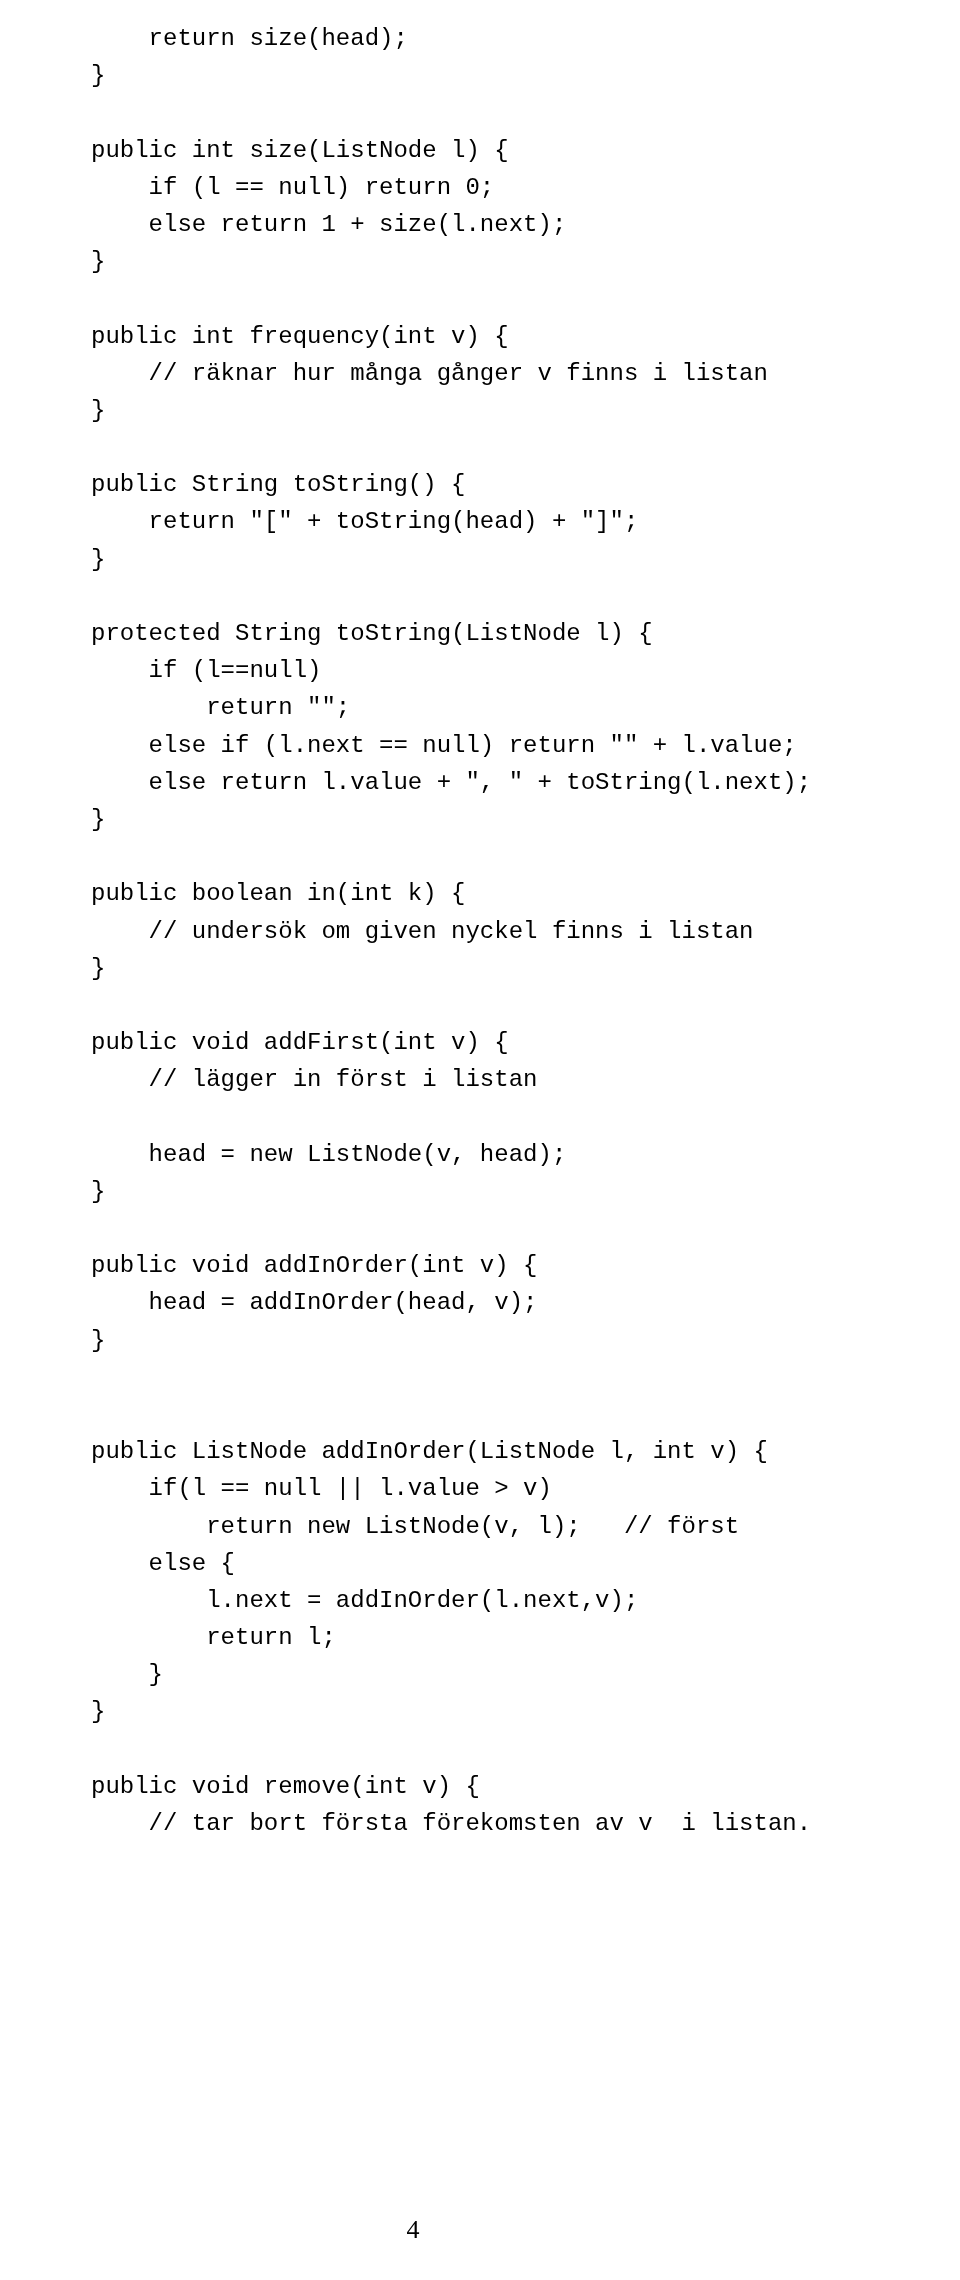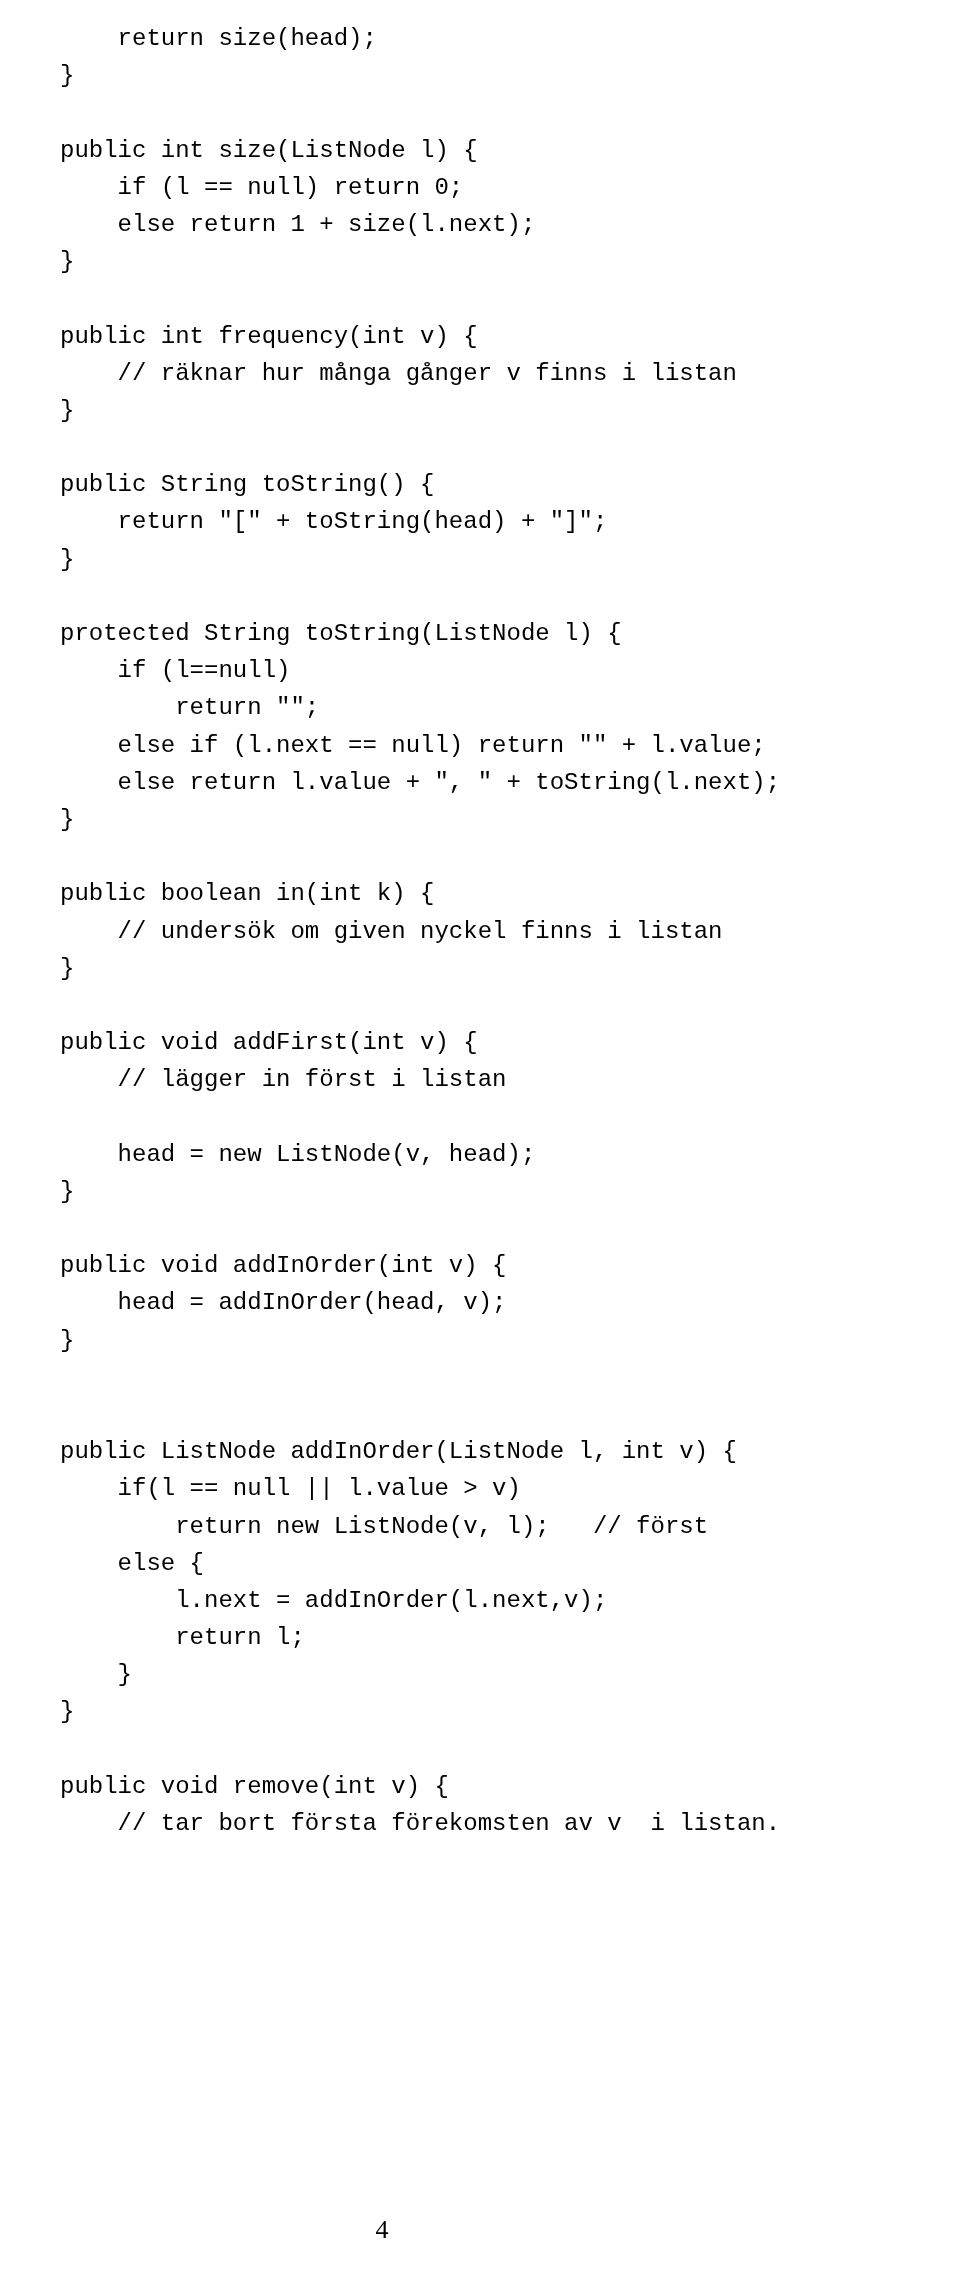--- a/index.html
+++ b/index.html
@@ -10,20 +10,21 @@
     font-size: 24px;
     line-height: 1.55;
     color: #000;
   }
   .page {
     width: 764px;
     min-height: 2280px;
     padding: 20px 84px 40px 60px;
     box-sizing: border-box;
     position: relative;
+    margin-left: 31px;
   }
   pre {
     margin: 0;
     white-space: pre;
     font-family: "Courier New", Courier, monospace;
   }
   .page-number {
     font-family: "Times New Roman", Times, serif;
     font-size: 26px;
     text-align: center;

